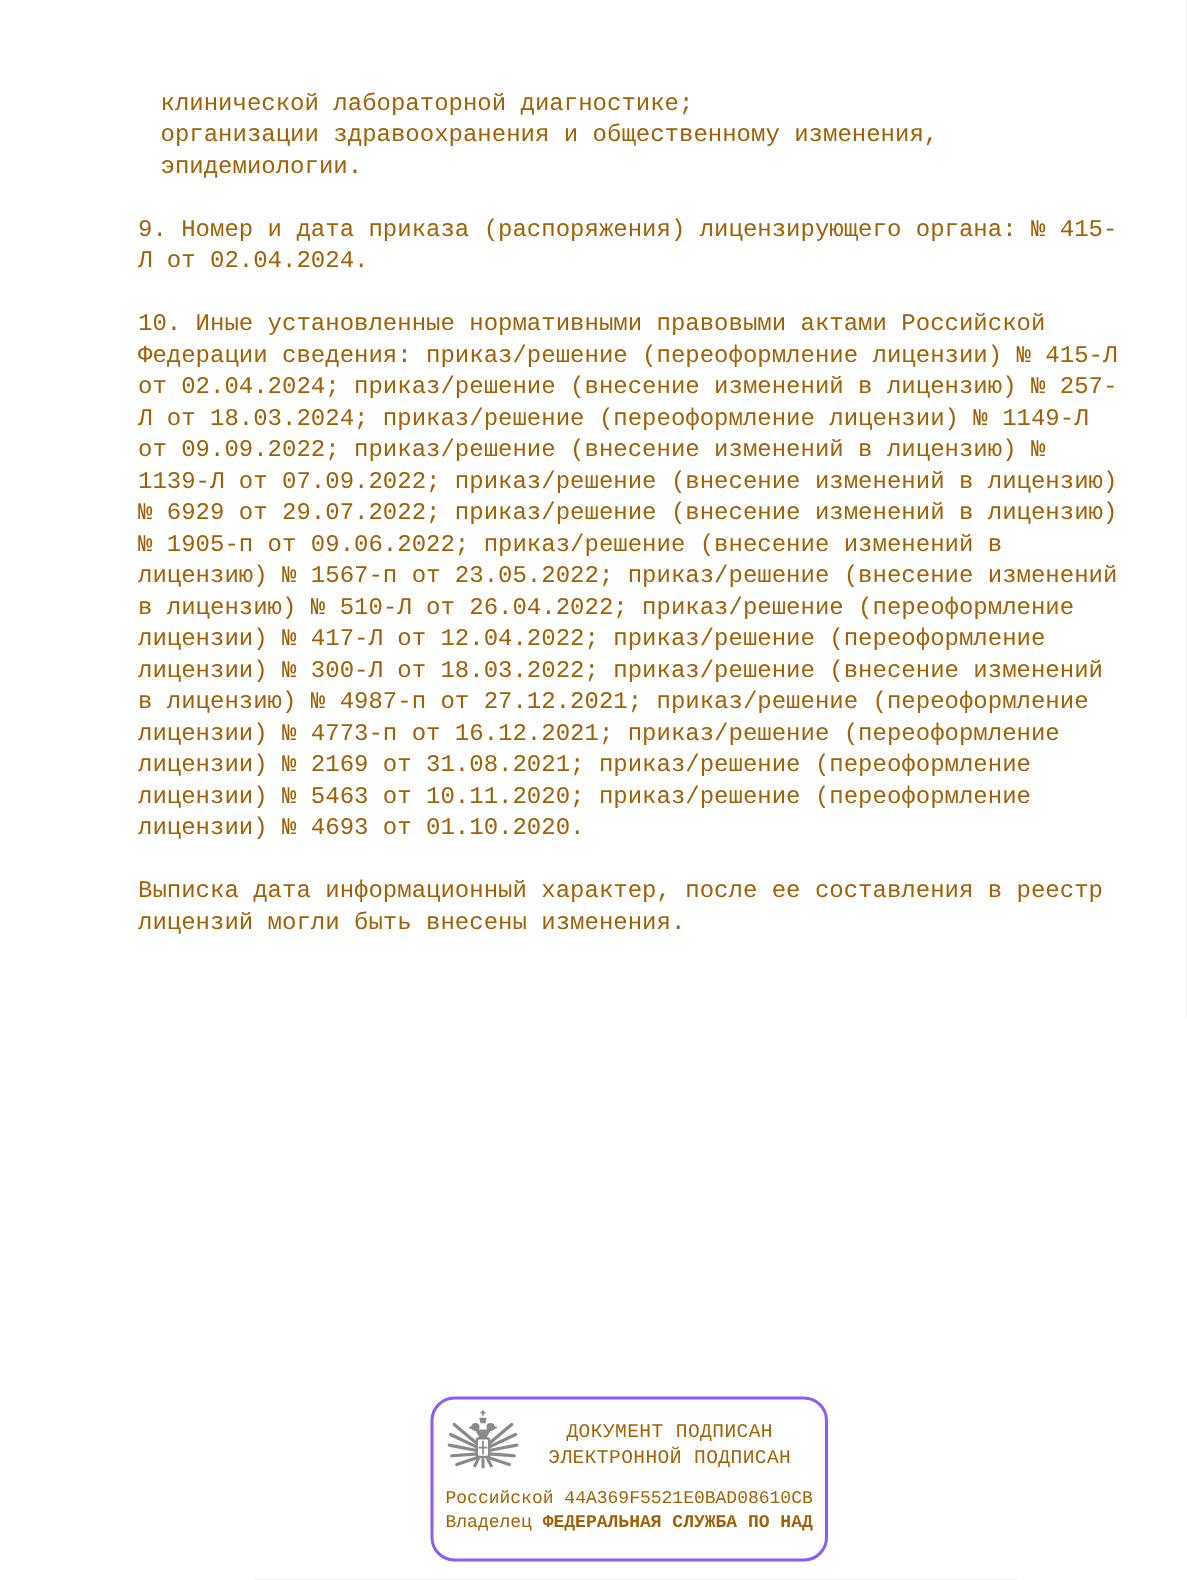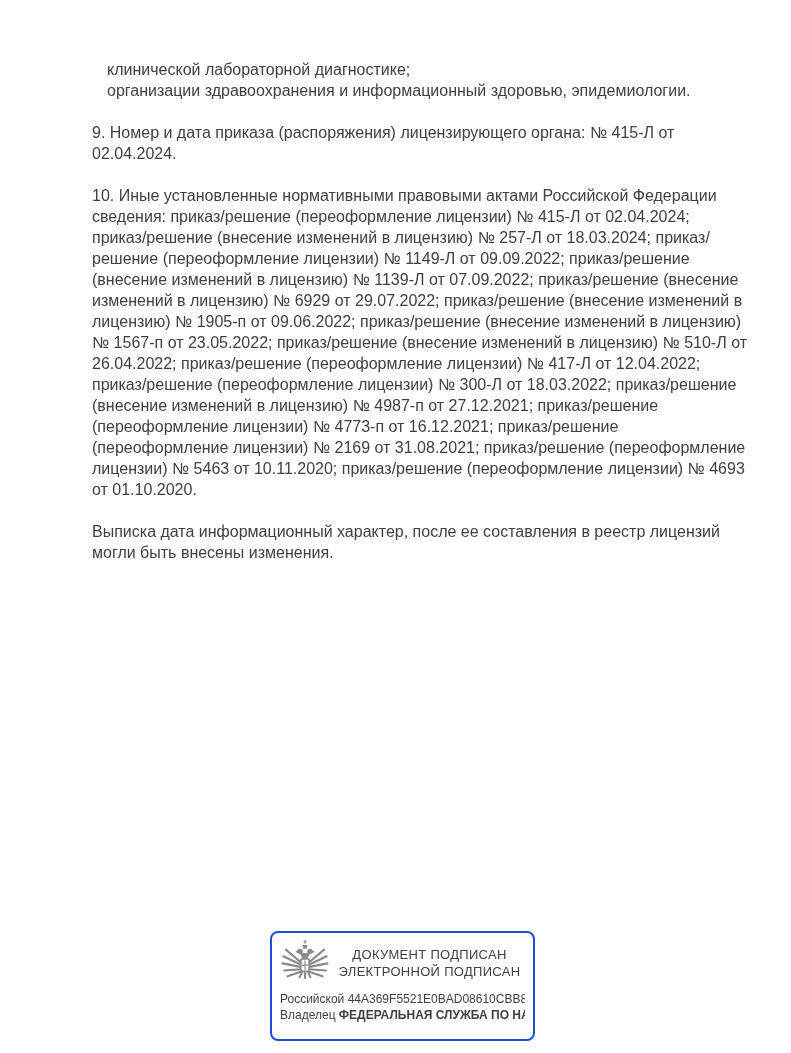--- a/index.html
+++ b/index.html
@@ -6,49 +6,49 @@
     margin: 0;
     padding: 0;
     background: #e8e8e8;
   }
   .page {
     position: relative;
     width: 791px;
     height: 1053px;
     margin: 0 auto;
     background: #ffffff;
-    font-family: Liberation Sans, sans-serif;
-    color: #404040;
+    font-family: Liberation Mono, monospace;
+    color: #a16207;
     overflow: hidden;
   }
   .content {
     position: absolute;
     left: 92px;
     top: 59px;
     width: 656px;
     font-size: 16px;
     line-height: 21px;
     text-align: left;
   }
   .intro-line {
     padding-left: 15px;
   }
   .para {
     margin: 21px 0 0 0;
   }
   
   .stamp {
     position: absolute;
-    left: 270px;
+    left: 287px;
     top: 931px;
     width: 265px;
     height: 110px;
     box-sizing: border-box;
-    border: 2px solid #1d4ed8;
-    border-radius: 8px;
+    border: 2px solid #8b5cf6;
+    border-radius: 16px;
     background: #ffffff;
     overflow: hidden;
   }
   .stamp-top {
     display: flex;
     align-items: center;
     gap: 6px;
     padding: 5px 6px 0 8px;
   }
   .stamp-emblem {
@@ -79,21 +79,21 @@
 </style>
 </head>
 <body>
 
 <div class="page">
 
   <div class="content">
 
     <div>
       <div class="intro-line">клинической лабораторной диагностике;</div>
-      <div class="intro-line">организации здравоохранения и информационный здоровью, эпидемиологии.</div>
+      <div class="intro-line">организации здравоохранения и общественному изменения, эпидемиологии.</div>
     </div>
 
     <p class="para">9. Номер и дата приказа (распоряжения) лицензирующего органа: № 415-Л от 02.04.2024.</p>
 
     <p class="para">10. Иные установленные нормативными правовыми актами Российской Федерации сведения: приказ/решение (переоформление лицензии) № 415-Л от 02.04.2024; приказ/решение (внесение изменений в лицензию) № 257-Л от 18.03.2024; приказ/решение (переоформление лицензии) № 1149-Л от 09.09.2022; приказ/решение (внесение изменений в лицензию) № 1139-Л от 07.09.2022; приказ/решение (внесение изменений в лицензию) № 6929 от 29.07.2022; приказ/решение (внесение изменений в лицензию) № 1905-п от 09.06.2022; приказ/решение (внесение изменений в лицензию) № 1567-п от 23.05.2022; приказ/решение (внесение изменений в лицензию) № 510-Л от 26.04.2022; приказ/решение (переоформление лицензии) № 417-Л от 12.04.2022; приказ/решение (переоформление лицензии) № 300-Л от 18.03.2022; приказ/решение (внесение изменений в лицензию) № 4987-п от 27.12.2021; приказ/решение (переоформление лицензии) № 4773-п от 16.12.2021; приказ/решение (переоформление лицензии) № 2169 от 31.08.2021; приказ/решение (переоформление лицензии) № 5463 от 10.11.2020; приказ/решение (переоформление лицензии) № 4693 от 01.10.2020.</p>
 
     <p class="para">Выписка дата информационный характер, после ее составления в реестр лицензий могли быть внесены изменения.</p>
 
   </div>
 

